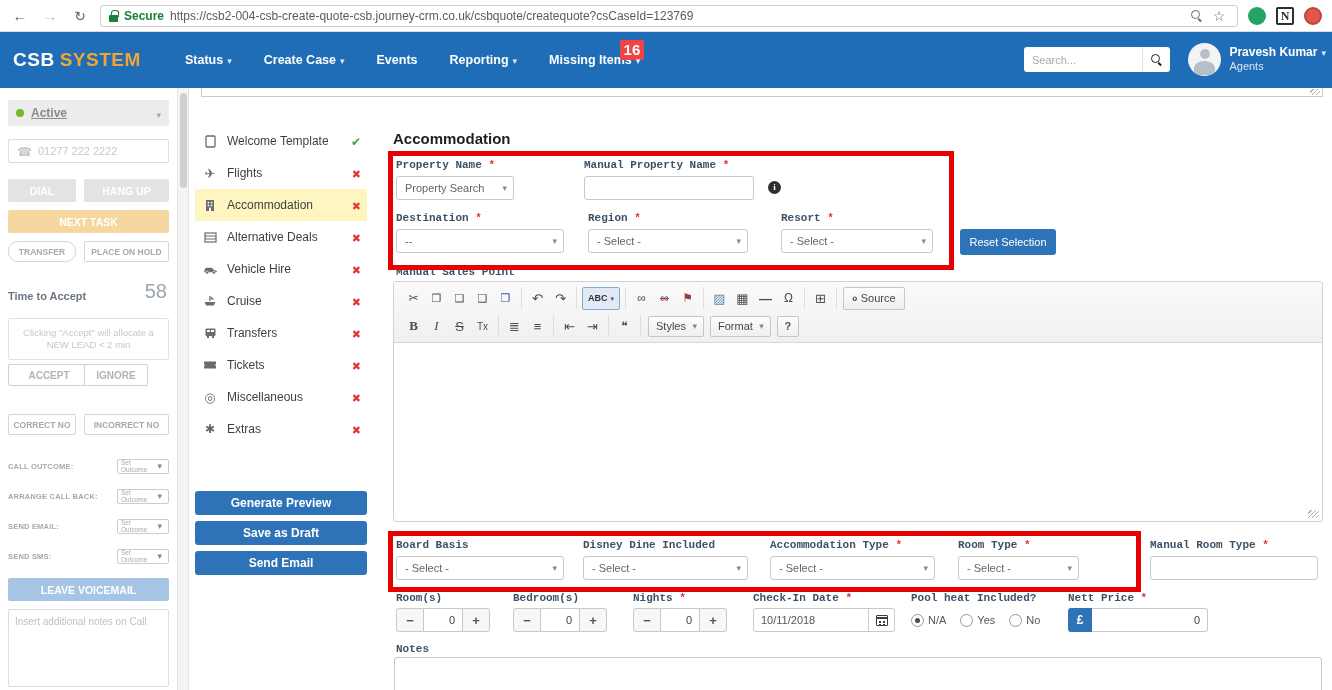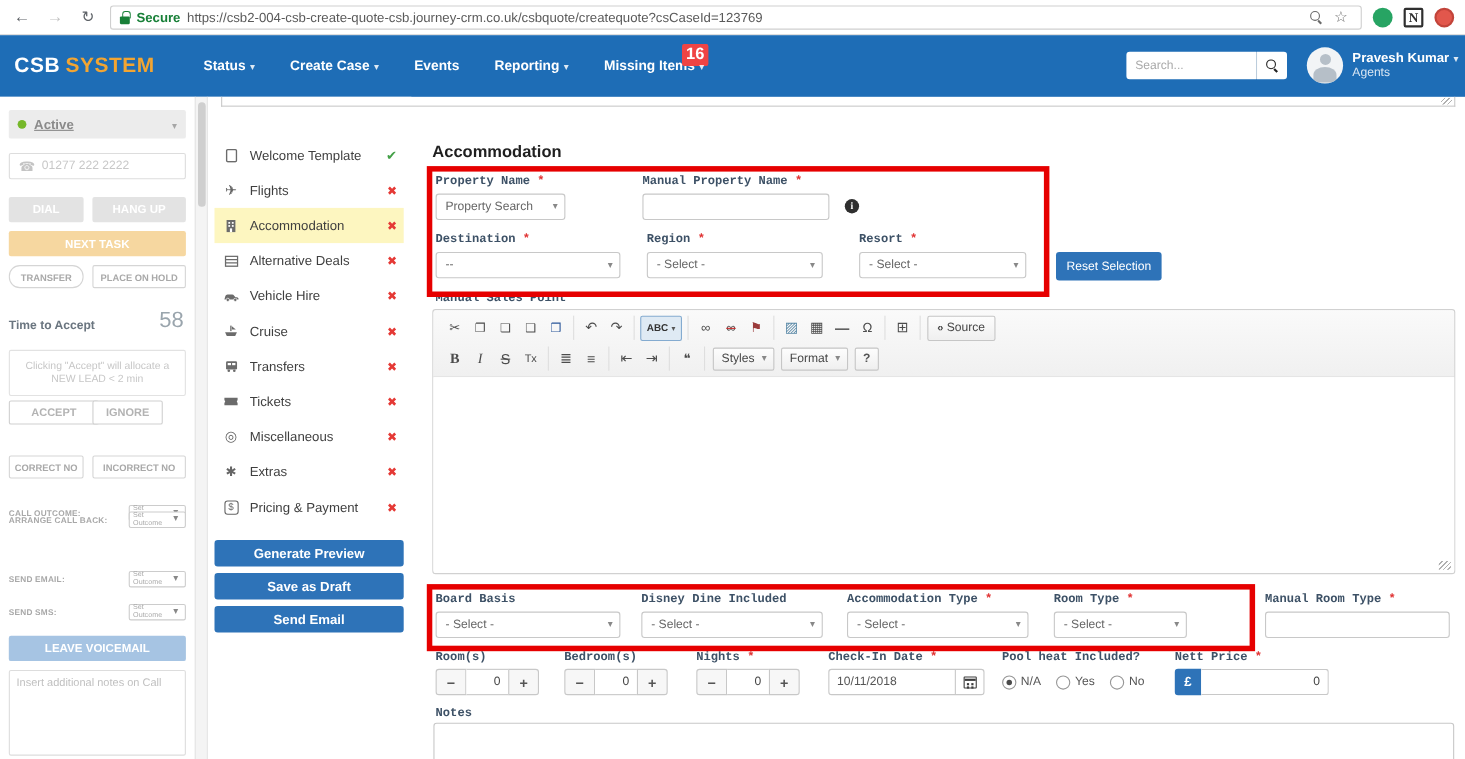--- a/index.html
+++ b/index.html
@@ -316,21 +316,21 @@
     <div class="pbtn pbtn-outline" style="left:8px; top:326px; width:68px; height:21px;">CORRECT NO</div>
     <div class="pbtn pbtn-outline" style="left:84px; top:326px; width:85px; height:21px;">INCORRECT NO</div>
 
     <div class="pp-outrow" style="top:370px;">
       <span class="pp-outlabel">CALL OUTCOME:</span>
       <span class="sel-xs">
           <span>Set Outcome</span>
           <span class="caret"></span>
         </span>
     </div>
-    <div class="pp-outrow" style="top:376px;">
+    <div class="pp-outrow" style="top:400px;">
       <span class="pp-outlabel">ARRANGE CALL BACK:</span>
       <span class="sel-xs">
           <span>Set Outcome</span>
           <span class="caret"></span>
         </span>
     </div>
     <div class="pp-outrow" style="top:430px;">
       <span class="pp-outlabel">SEND EMAIL:</span>
       <span class="sel-xs">
           <span>Set Outcome</span>
@@ -438,27 +438,20 @@
       <span class="st-x"></span>
     </div>
     <div class="qn-item" style="top:293px;">
       <span class="qn-ico qi-target"></span>
       <span class="qn-label">Miscellaneous</span>
       <span class="st-x"></span>
     </div>
     <div class="qn-item" style="top:325px;">
       <span class="qn-ico qi-asterisk"></span>
       <span class="qn-label">Extras</span>
-      <span class="st-x"></span>
-    </div>
-    <div class="qn-item" style="top:357px;">
-      <span class="qn-ico">
-          <span class="qi-currency"></span>
-        </span>
-      <span class="qn-label">Pricing &amp; Payment</span>
       <span class="st-x"></span>
     </div>
     <div class="btn-blue abs" style="left:6px; top:403px; width:172px; height:24px;">Generate Preview</div>
     <div class="btn-blue abs" style="left:6px; top:433px; width:172px; height:24px;">Save as Draft</div>
     <div class="btn-blue abs" style="left:6px; top:463px; width:172px; height:24px;">Send Email</div>
   </div>
 
   <div class="strip">
     <span class="grip" style="right:2px; bottom:1px; width:10px; height:6px;"></span>
   </div>

